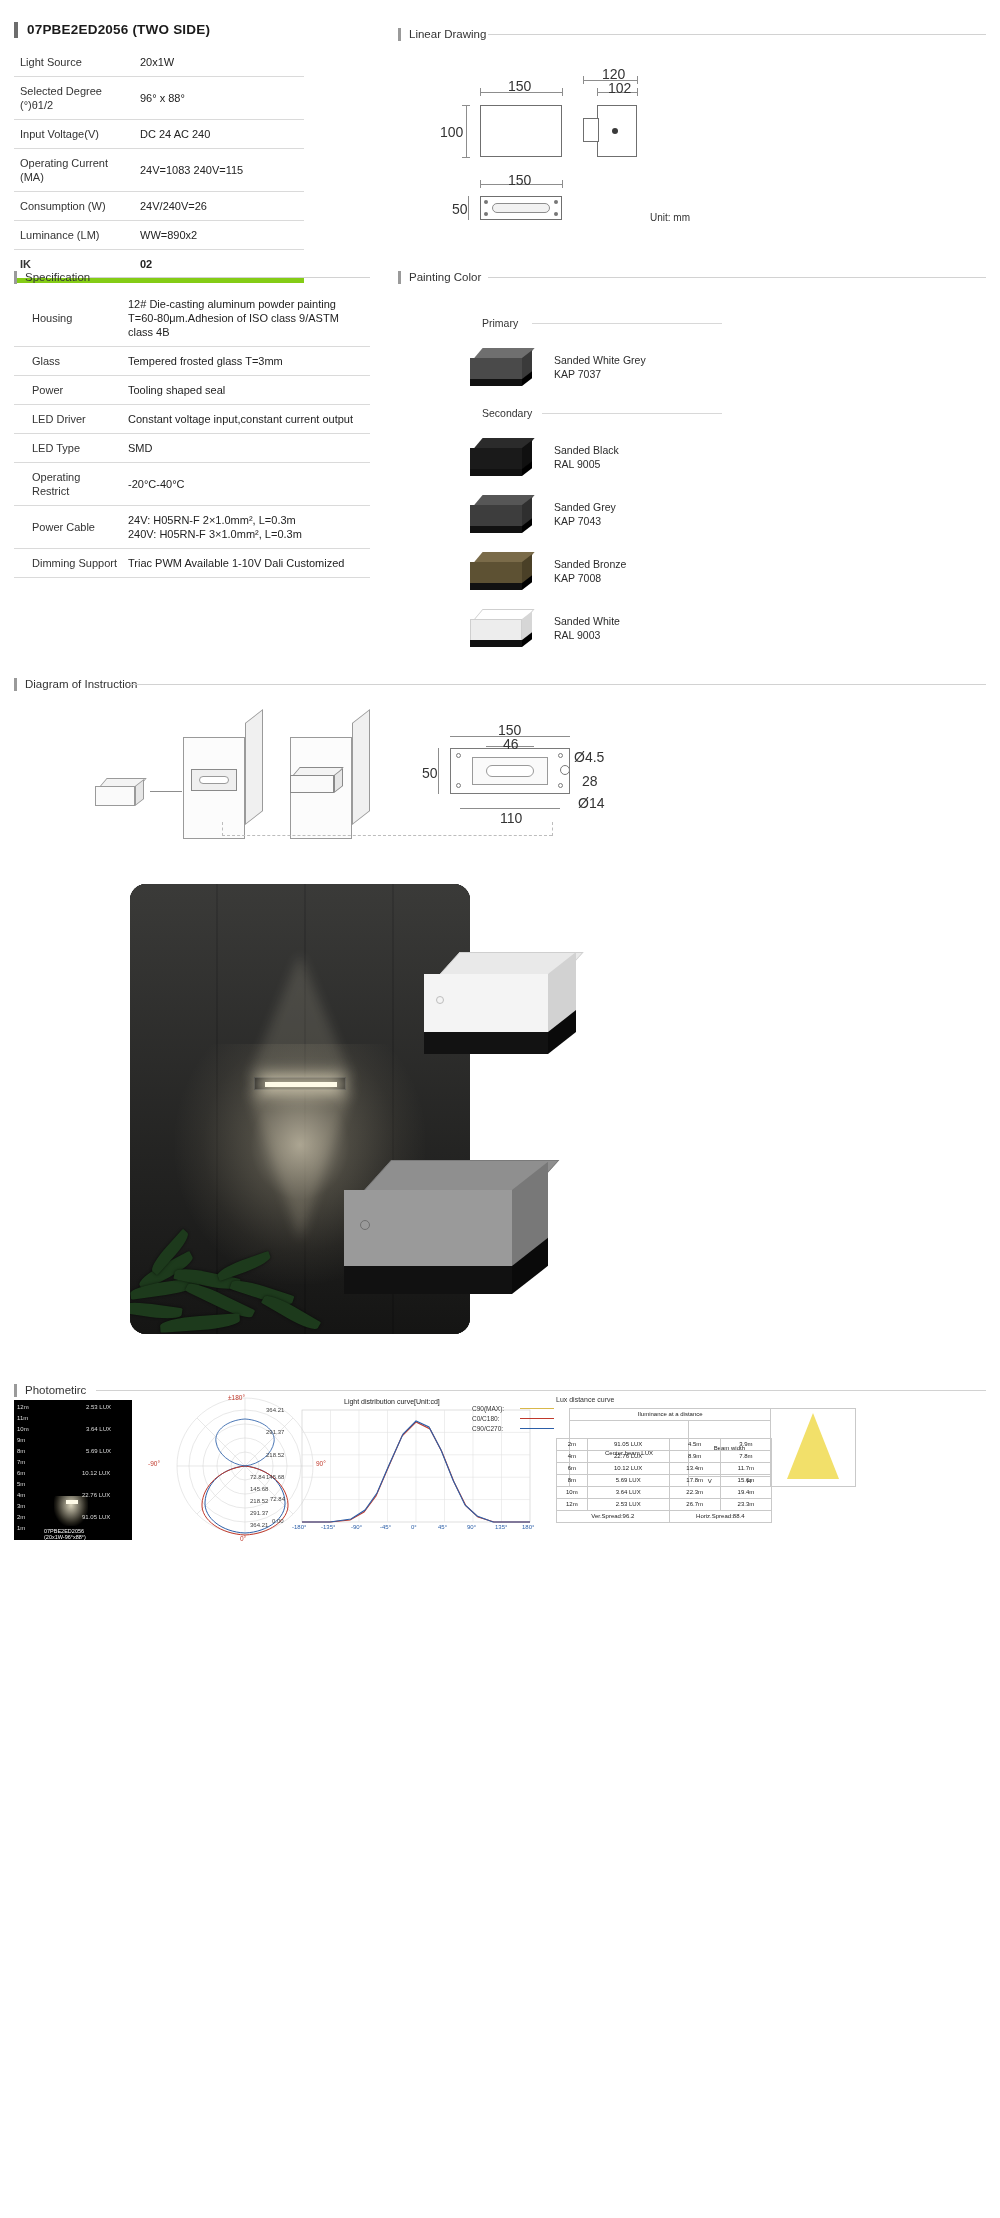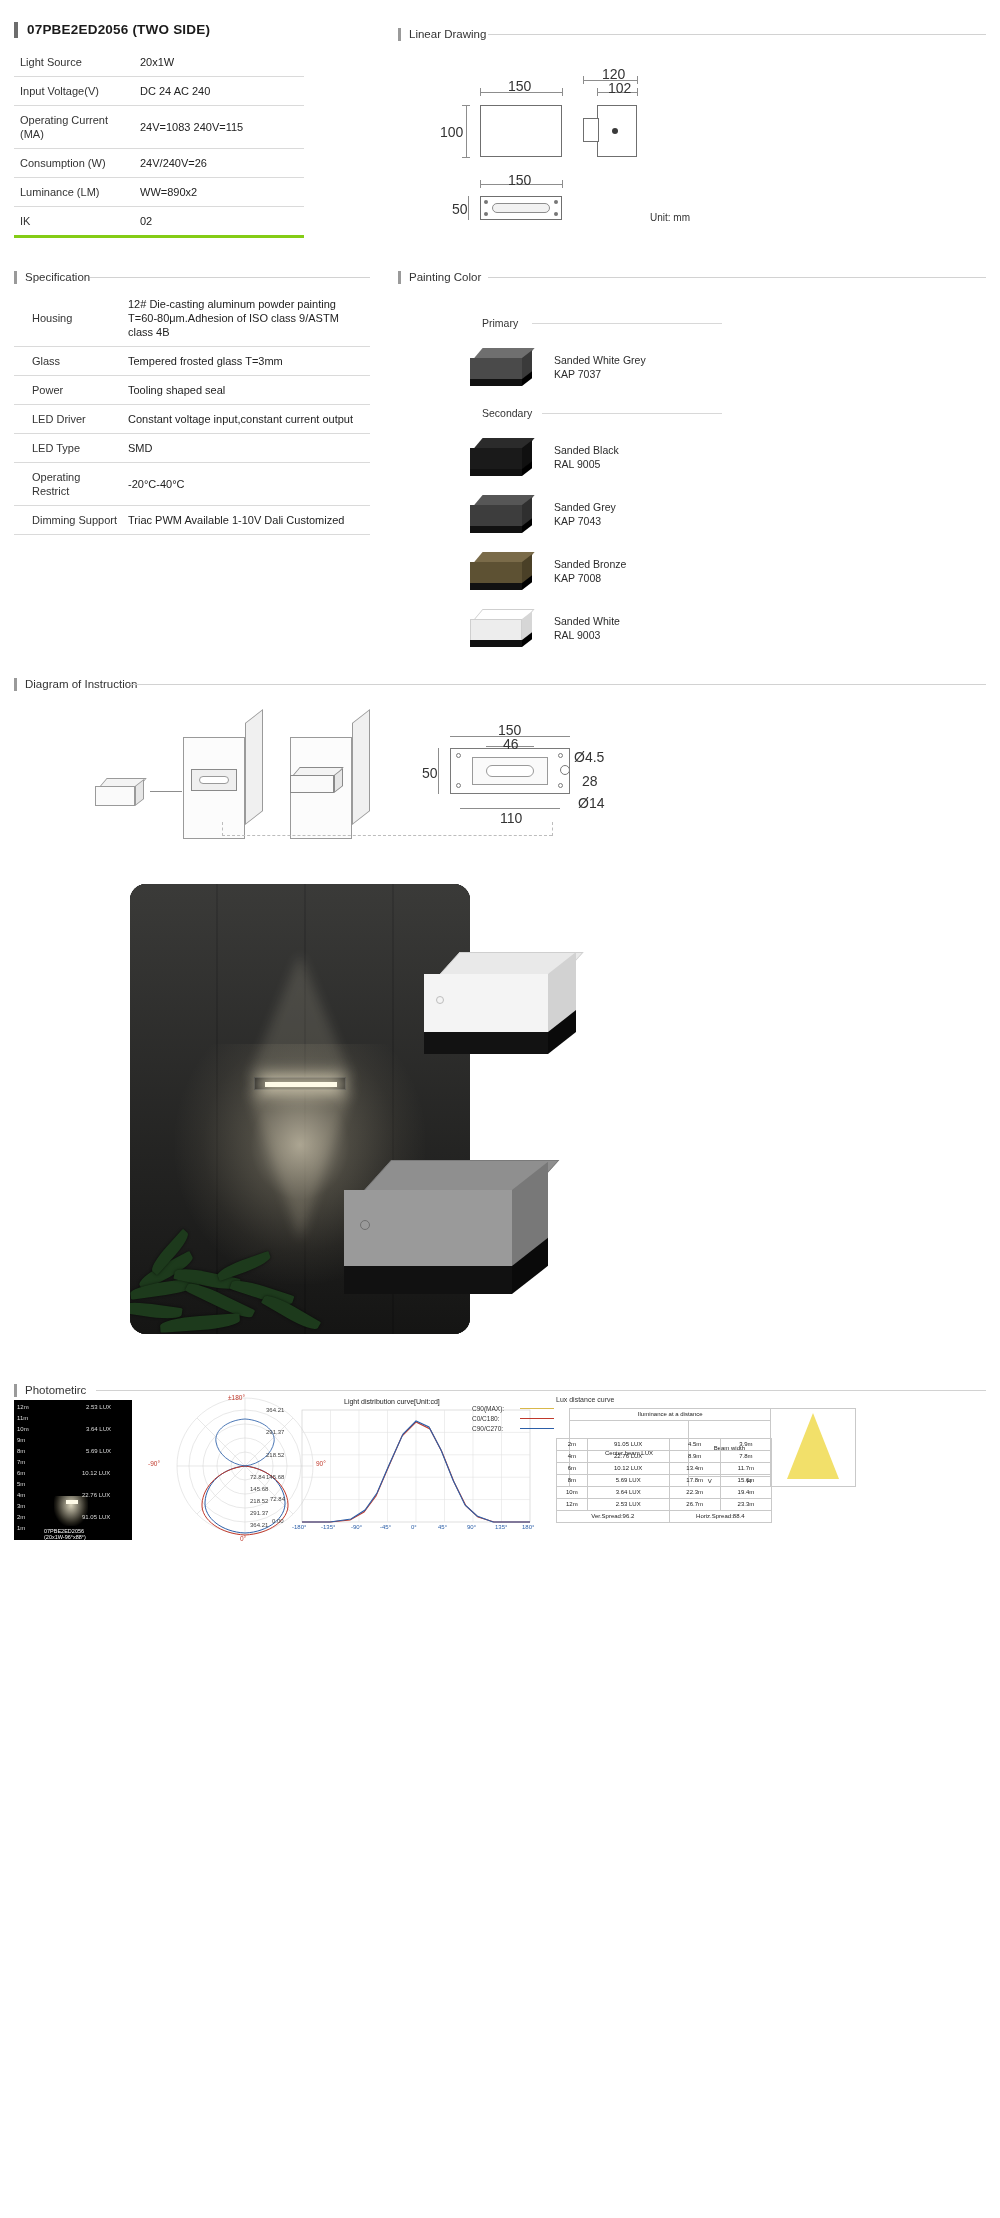--- a/index.html
+++ b/index.html
@@ -51,21 +51,21 @@
   }
   table.spec td {
     border-bottom:1px solid #dadada;
     padding:7px 4px 7px 6px;
     vertical-align:middle;
     color:#2a2a2a;
     line-height:14px;
   }
   table.spec td.k { width:120px; color:#333; }
   table.spec td.v { color:#222; }
-  table.spec tr:last-child td { border-bottom:3px solid #84cc16; }
+  table.spec tr:last-child td { border-bottom:5px solid #84cc16;font-weight:bold; }
 
   table.spec2 { position:absolute; border-collapse:collapse; font-size:11px; }
   table.spec2 td {
     border-bottom:1px solid #dadada;
     padding:7px 4px 7px 6px;
     vertical-align:middle;
     line-height:14px;
   }
   table.spec2 td.k { width:108px; padding-left:18px; color:#333; }
   table.spec2 td.v { color:#222; }
@@ -160,20 +160,24 @@
 
 <div class="page">
 
   <div class="title-bar">07PBE2ED2056 (TWO SIDE)</div>
 
   <table class="spec" style="left:14px; top:48px; width:290px;">
     <tbody>
         <tr>
       <td class="k">Light Source</td>
       <td class="v">20x1W</td>
+    </tr>
+    <tr>
+      <td class="k">Selected Degree (°)θ1/2</td>
+      <td class="v">96° x 88°</td>
     </tr>
     <tr>
       <td class="k">Input Voltage(V)</td>
       <td class="v">DC 24    AC 240</td>
     </tr>
     <tr>
       <td class="k">Operating Current (MA)</td>
       <td class="v">24V=1083    240V=115</td>
     </tr>
     <tr>
@@ -253,20 +257,25 @@
       <td class="k">LED Driver</td>
       <td class="v">Constant voltage input,constant current output</td>
     </tr>
     <tr>
       <td class="k">LED Type</td>
       <td class="v">SMD</td>
     </tr>
     <tr>
       <td class="k">Operating Restrict</td>
       <td class="v">-20°C-40°C</td>
+    </tr>
+    <tr>
+      <td class="k">Power Cable</td>
+      <td class="v" style="white-space:pre-line;">24V: H05RN-F 2×1.0mm², L=0.3m
+240V: H05RN-F 3×1.0mm², L=0.3m</td>
     </tr>
     <tr>
       <td class="k">Dimming Support</td>
       <td class="v">Triac PWM Available 1-10V Dali Customized</td>
     </tr>
   </tbody>
     </table>
 
   <div class="sec-head" style="left:398px; top:271px;">Painting Color</div>
   <div class="sec-rule" style="left:488px; top:277px; width:498px;"></div>

